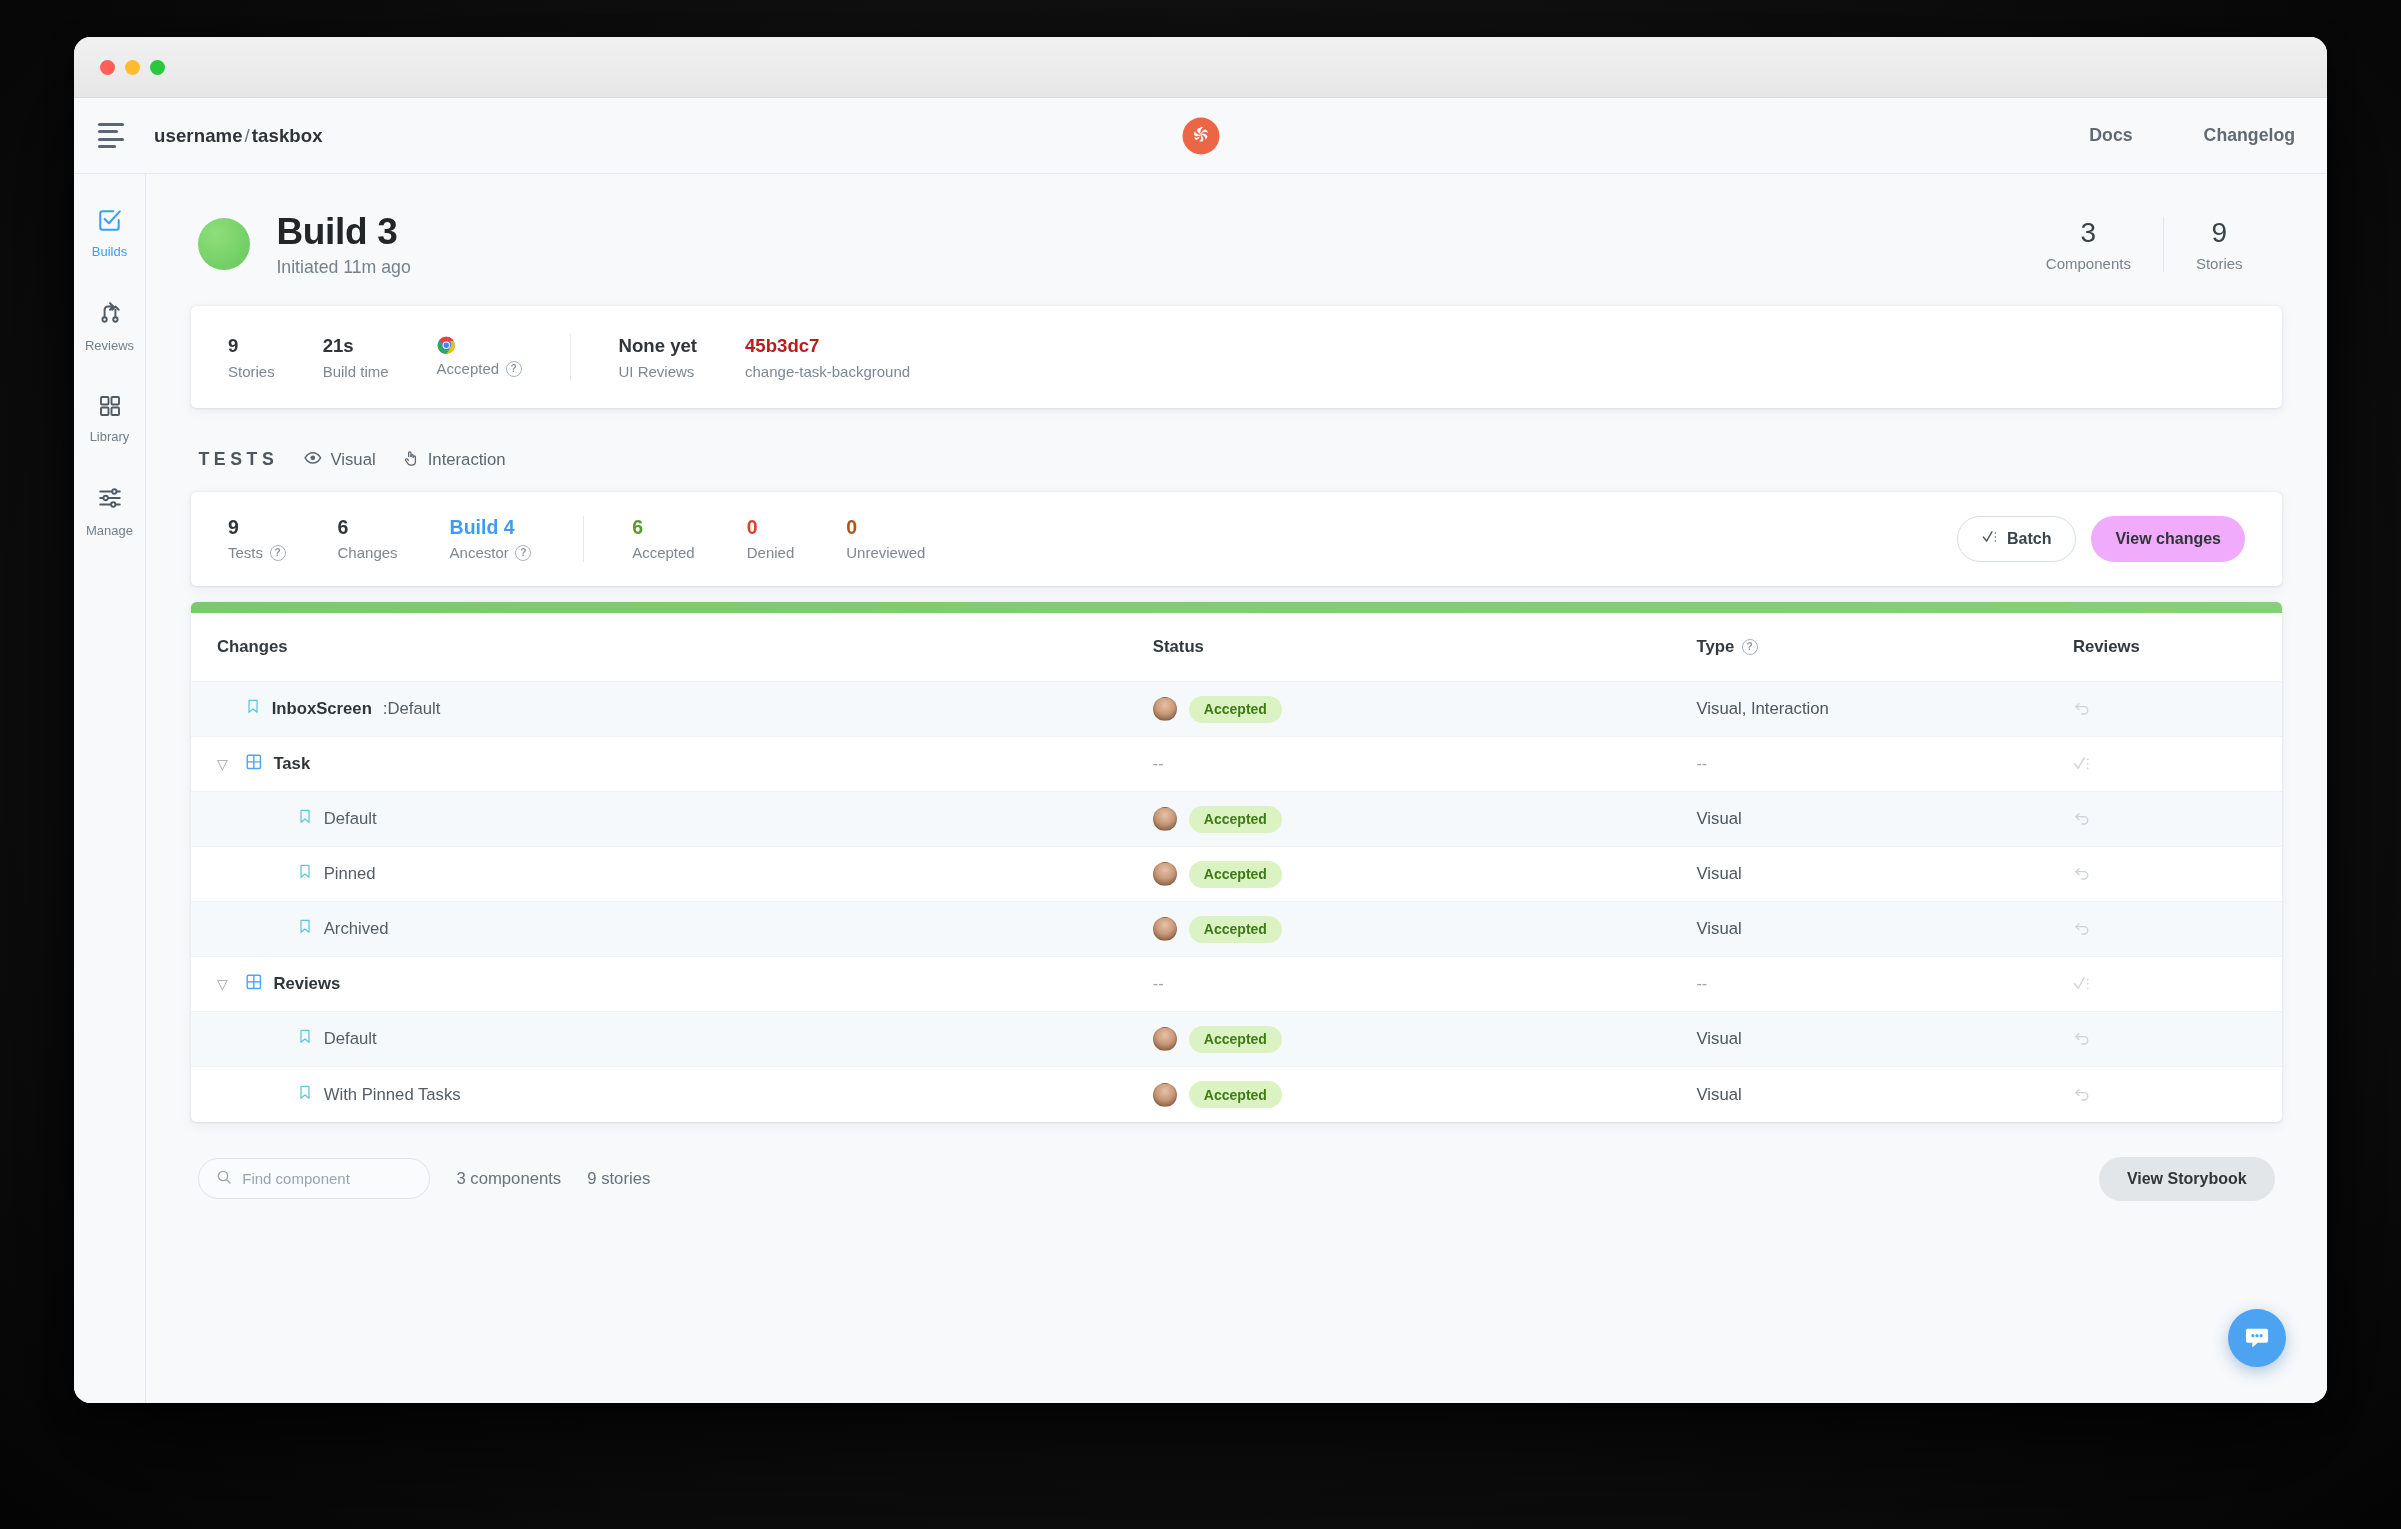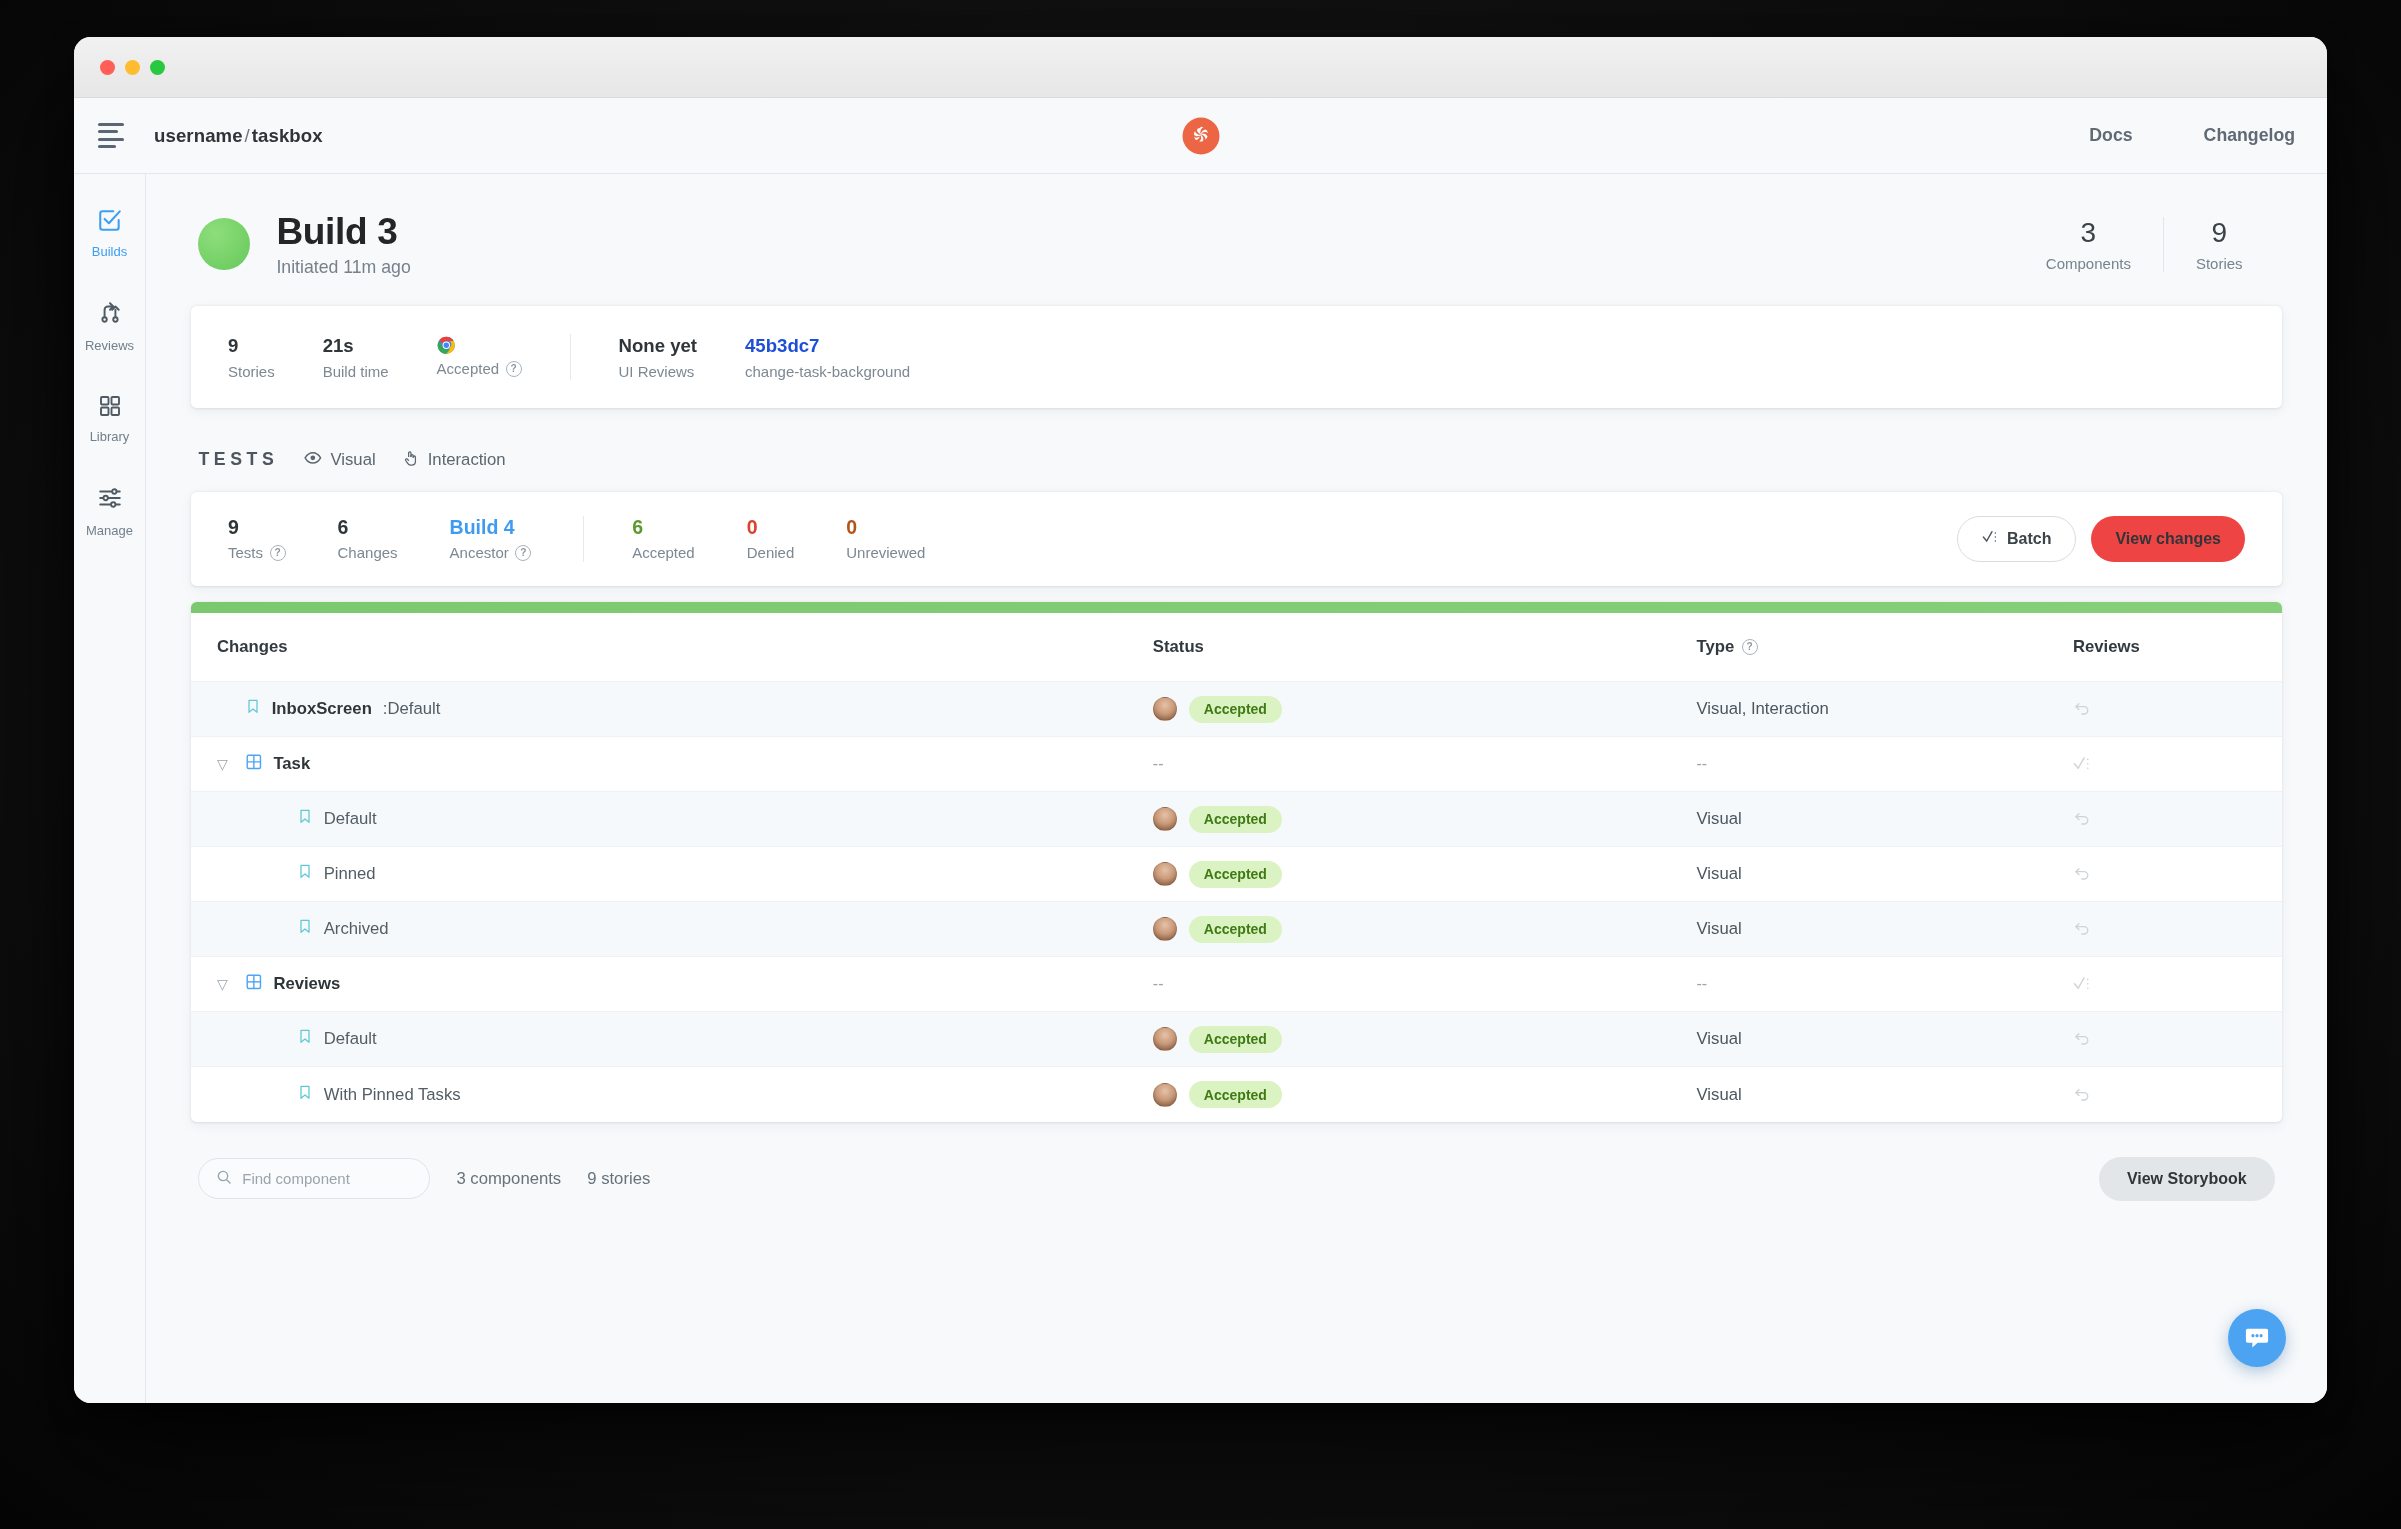--- a/index.html
+++ b/index.html
@@ -125,21 +125,21 @@
   
   .card {
     background: #ffffff;
     border-radius: 5.6px;
     box-shadow: 0 0.9px 2.8px rgba(30,45,60,.10), 0 3.7px 13px rgba(30,45,60,.05);
   }
   .info-card { padding: 28px 37px; display: flex; align-items: center; }
   .info-item { padding-right: 48px; }
   .info-item .val { font-size: 18.6px; font-weight: 700; color: #2f3538; line-height: 1.25; display:flex; align-items:center; }
   .info-item .lbl { font-size: 15px; color: #7d8892; margin-top: 5.6px; display: flex; align-items: center; gap: 6.5px; }
-  .info-item.link .val { color: #1d4ed8; font-weight: 700; }
+  .info-item.link .val { color: #b91c1c; font-weight: 700; }
   .divider-v { width: 0.9px; align-self: stretch; background: #e6eaee; margin-right: 48px; }
 
   .q-icon {
     width: 16px; height: 16px; border-radius: 50%;
     border: 1.5px solid #aab3bc; color: #8e98a2;
     font-size: 10.2px; line-height: 13px; text-align: center;
     display: inline-block; font-weight: 700; flex: none;
   }
 
   
@@ -161,21 +161,21 @@
   .sum-item.red .num { color: #d8442f; }
   .sum-item.orange .num { color: #b3551b; }
   .sum-actions { margin-left: auto; display: flex; gap: 15px; }
   .btn {
     border-radius: 93px; font-size: 16px; font-weight: 700;
     padding: 12px 24px; cursor: pointer; border: none;
     display: flex; align-items: center; gap: 9.3px;
     font-family: "Liberation Sans", sans-serif;
   }
   .btn-outline { background: #fff; border: 0.9px solid #d7dde3; color: #3b4449; }
-  .btn-grey { background: #ef4444; color: #2f3538; }
+  .btn-grey { background: #f0abfc; color: #2f3538; }
 
   
   .table-card { margin-top: 16.7px; overflow: hidden; }
   .progress-strip { height: 11px; background: linear-gradient(90deg,#7bc96f,#87cf7a); }
   .tbl { width: 100%; border-collapse: collapse; }
   .tbl th {
     text-align: left; font-size: 16.7px; font-weight: 700; color: #323a40;
     padding: 24px 0; background: #fff;
   }
   .tbl td { padding: 0; height: 55px; font-size: 16.7px; color: #4c565e; vertical-align: middle; }

